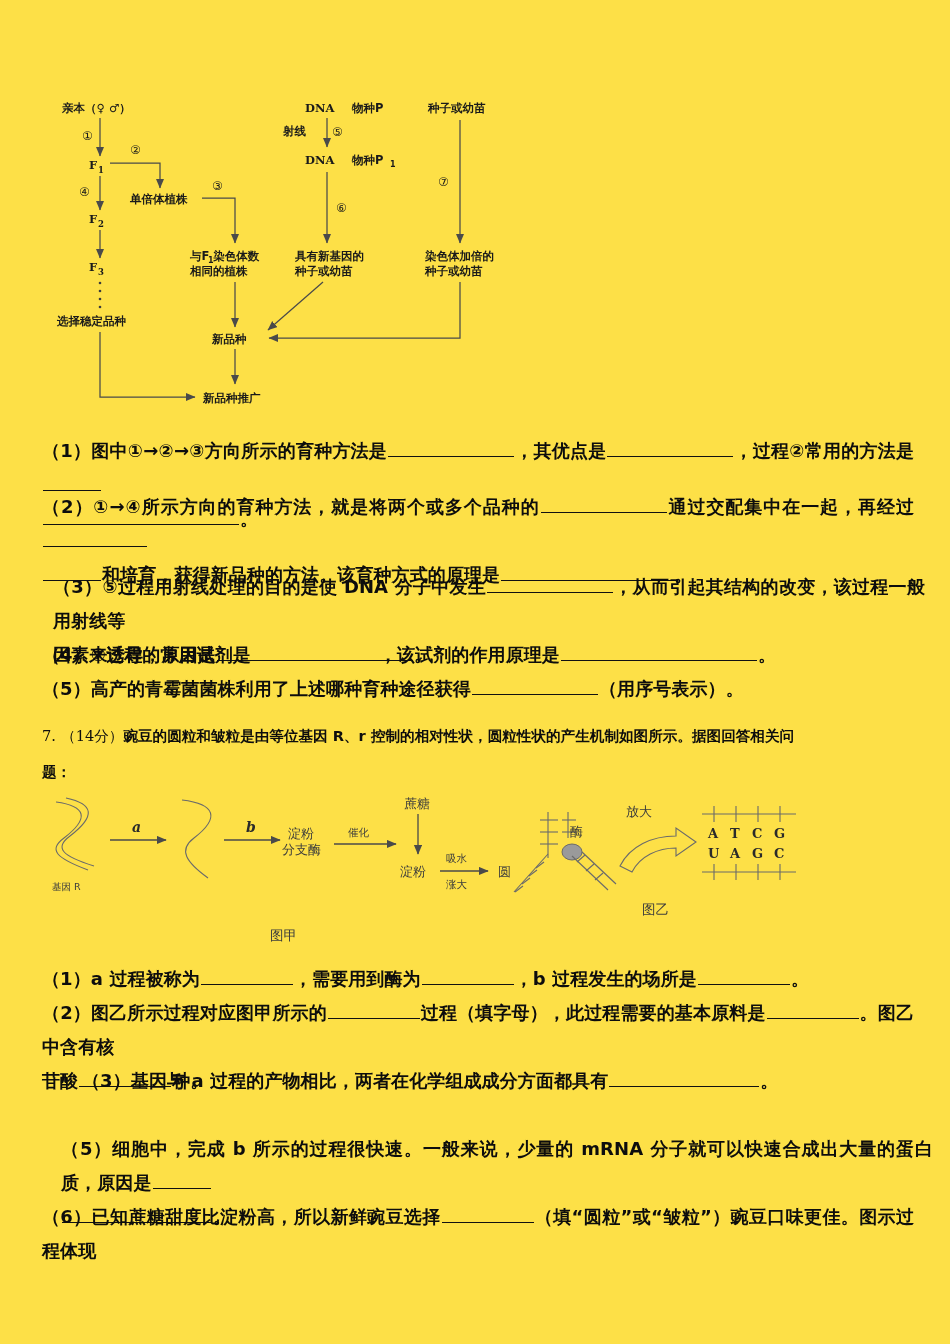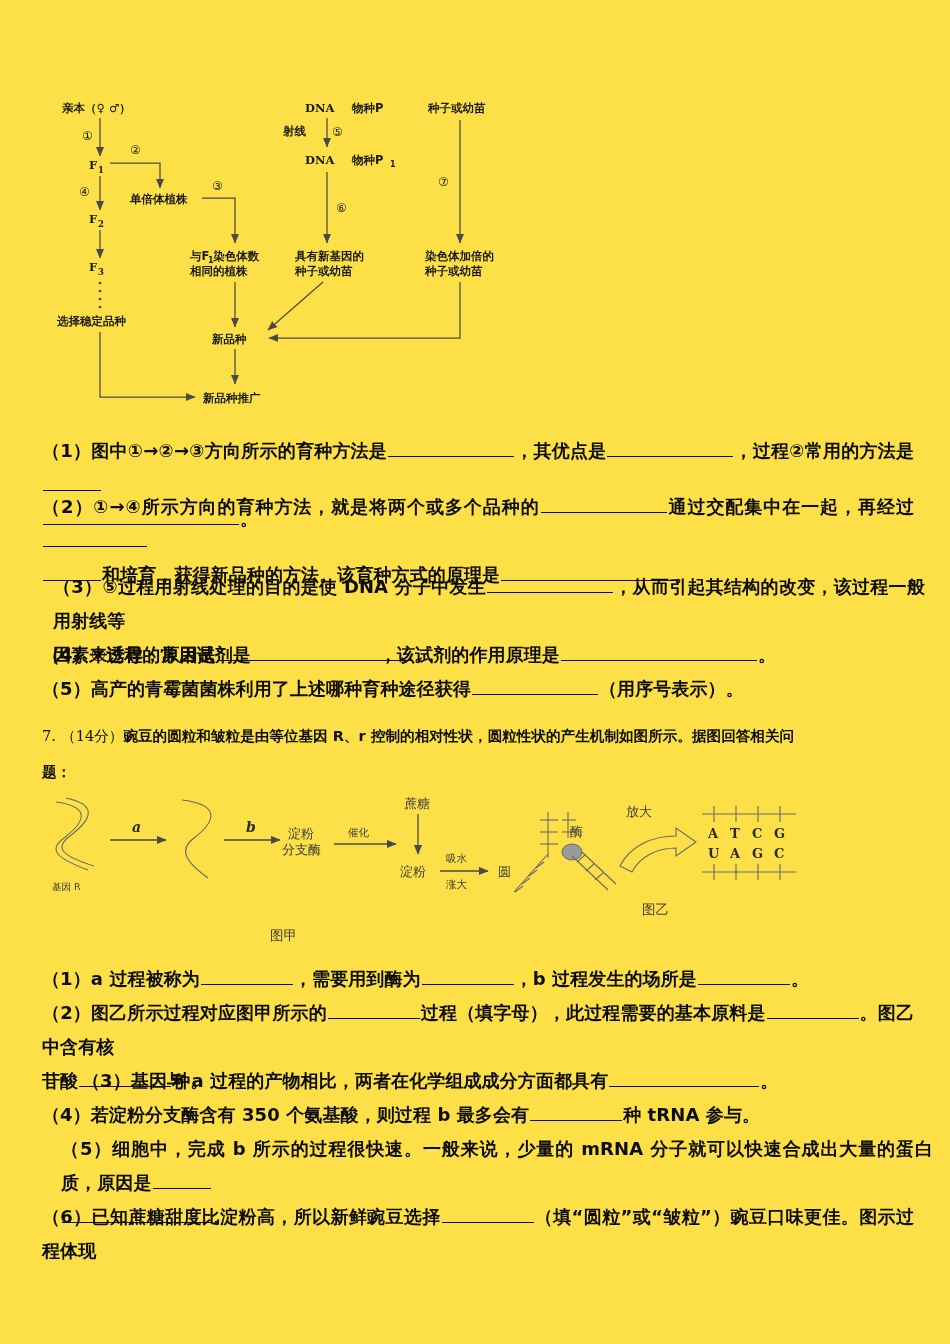--- a/index.html
+++ b/index.html
@@ -355,23 +355,20 @@
 
   <div class="qtext" style="top:996px;">
     （2）图乙所示过程对应图甲所示的<span class="blank b9"></span>过程（填字母），此过程需要的基本原料是<span class="blank b9"></span>。图乙中含有核<br>
     苷酸<span class="blank b9"></span>种。
   </div>
 
   <div class="qtext" style="top:1064px;margin-left:40px;">
     （3）基因与 a 过程的产物相比，两者在化学组成成分方面都具有<span class="blank b14"></span>。
   </div>
 
-  <div class="qtext" style="top:1098px;">
-    （4）若淀粉分支酶含有 350 个氨基酸，则过程 b 最多会有<span class="blank b9"></span>种 tRNA 参与。
-  </div>
 
   <div class="qtext" style="top:1132px;margin-left:19px;">
     （5）细胞中，完成 b 所示的过程很快速。一般来说，少量的 mRNA 分子就可以快速合成出大量的蛋白质，原因是<span class="blank b6"></span><br>
     <span class="blank b14"></span>。
   </div>
 
   <div class="qtext" style="top:1200px;">
     （6）已知蔗糖甜度比淀粉高，所以新鲜豌豆选择<span class="blank b9"></span>（填“圆粒”或“皱粒”）豌豆口味更佳。图示过程体现
   </div>
 

